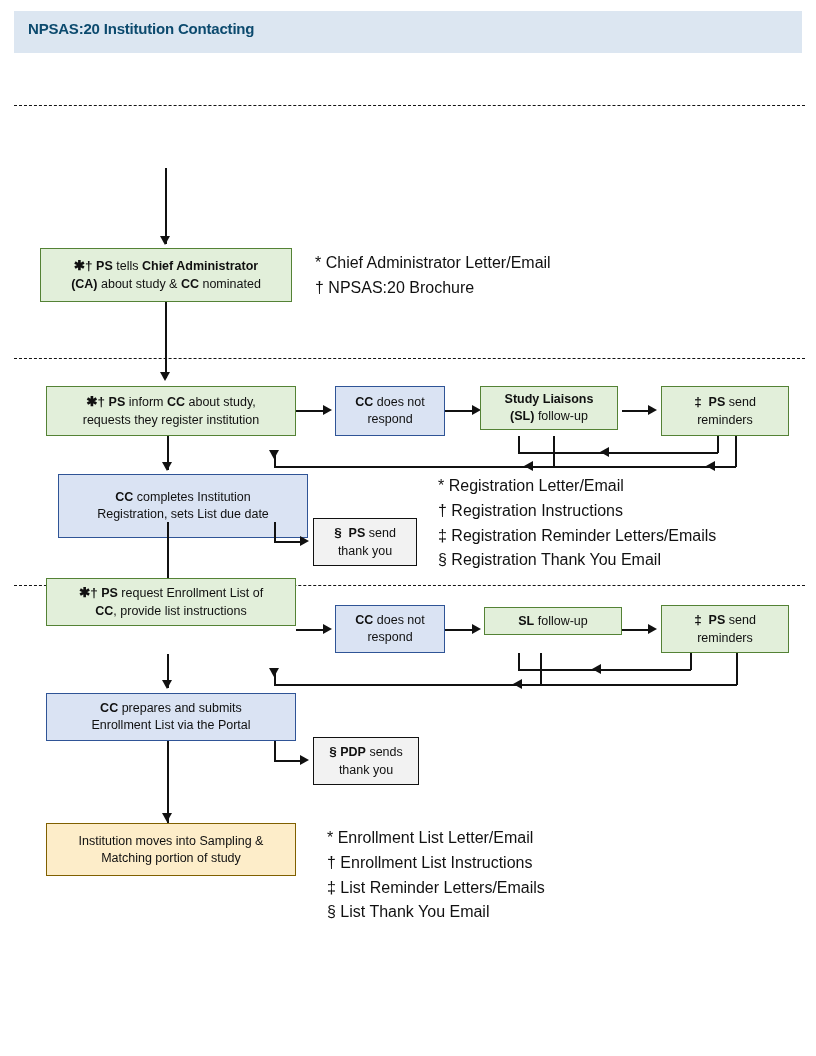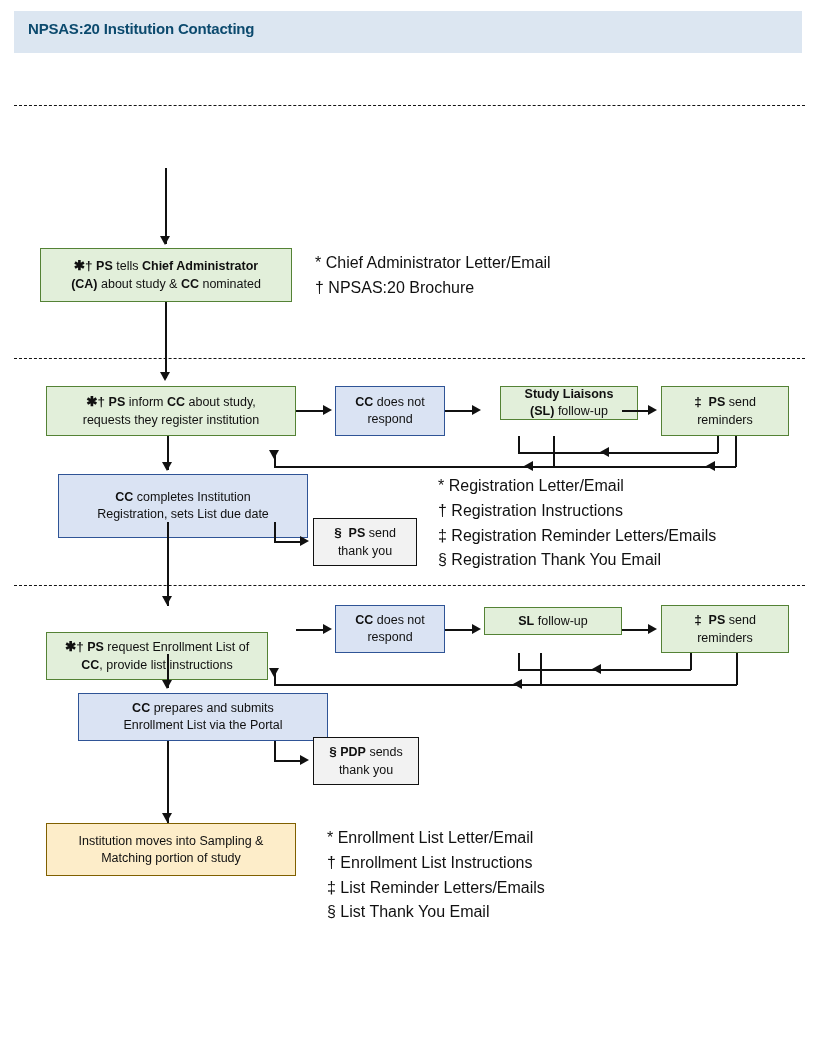--- a/index.html
+++ b/index.html
@@ -104,21 +104,21 @@
   <div class="node blue" style="left:335px;top:386px;width:110px;height:50px;">
     <span class="txt">
       <b>CC</b><span> does not</span><br>
       <span>respond</span>
     </span>
   </div>
 
   <div class="ln h" style="left:445px;top:410px;width:27px;"></div>
   <div class="arrow right" style="left:472px;top:405px;"></div>
 
-  <div class="node green" style="left:500px;top:386px;width:138px;height:34px;align-items:center;">
+  <div class="node green" style="left:480px;top:386px;width:138px;height:44px;align-items:center;">
     <span class="txt">
       <b>Study Liaisons</b><br>
       <b>(SL)</b><span> follow-up</span>
     </span>
   </div>
 
   <div class="ln h" style="left:622px;top:410px;width:26px;"></div>
   <div class="arrow right" style="left:648px;top:405px;"></div>
 
   <div class="node green" style="left:661px;top:386px;width:128px;height:50px;">
@@ -165,21 +165,21 @@
   <div class="notes" style="left:438px;top:474px;">
     <div>*  Registration Letter/Email</div>
     <div>† Registration Instructions</div>
     <div>‡ Registration Reminder Letters/Emails</div>
     <div>§ Registration Thank You Email</div>
   </div>
 
   <div class="ln v" style="left:167px;top:522px;height:84px;"></div>
   <div class="arrow down" style="left:162px;top:596px;"></div>
 
-  <div class="node green" style="left:46px;top:632px;width:222px;height:48px;">
+  <div class="node green" style="left:46px;top:578px;width:250px;height:48px;">
     <span class="txt">
       <span class="sym">✱†</span>
       <b>PS</b><span> request  Enrollment  List of</span><br>
       <b>CC</b><span>, provide list instructions</span>
     </span>
   </div>
 
   <div class="ln h" style="left:296px;top:629px;width:27px;"></div>
   <div class="arrow right" style="left:323px;top:624px;"></div>
 
@@ -217,21 +217,21 @@
   <div class="ln v" style="left:736px;top:653px;height:32px;"></div>
   <div class="ln v" style="left:540px;top:653px;height:32px;"></div>
   <div class="ln h" style="left:274px;top:684px;width:463px;"></div>
   <div class="arrow left" style="left:513px;top:679px;"></div>
   <div class="ln v" style="left:274px;top:670px;height:15px;"></div>
   <div class="arrow down" style="left:269px;top:668px;"></div>
 
   <div class="ln v" style="left:167px;top:654px;height:34px;"></div>
   <div class="arrow down" style="left:162px;top:680px;"></div>
 
-  <div class="node blue" style="left:46px;top:693px;width:250px;height:48px;margin-left:32px;">
+  <div class="node blue" style="left:46px;top:693px;width:250px;height:48px;">
     <span class="txt">
       <b>CC</b><span> prepares and submits</span><br>
       <span>Enrollment List via the Portal</span>
     </span>
   </div>
 
   <div class="ln v" style="left:274px;top:741px;height:20px;"></div>
   <div class="ln h" style="left:274px;top:760px;width:28px;"></div>
   <div class="arrow right" style="left:300px;top:755px;"></div>
 

